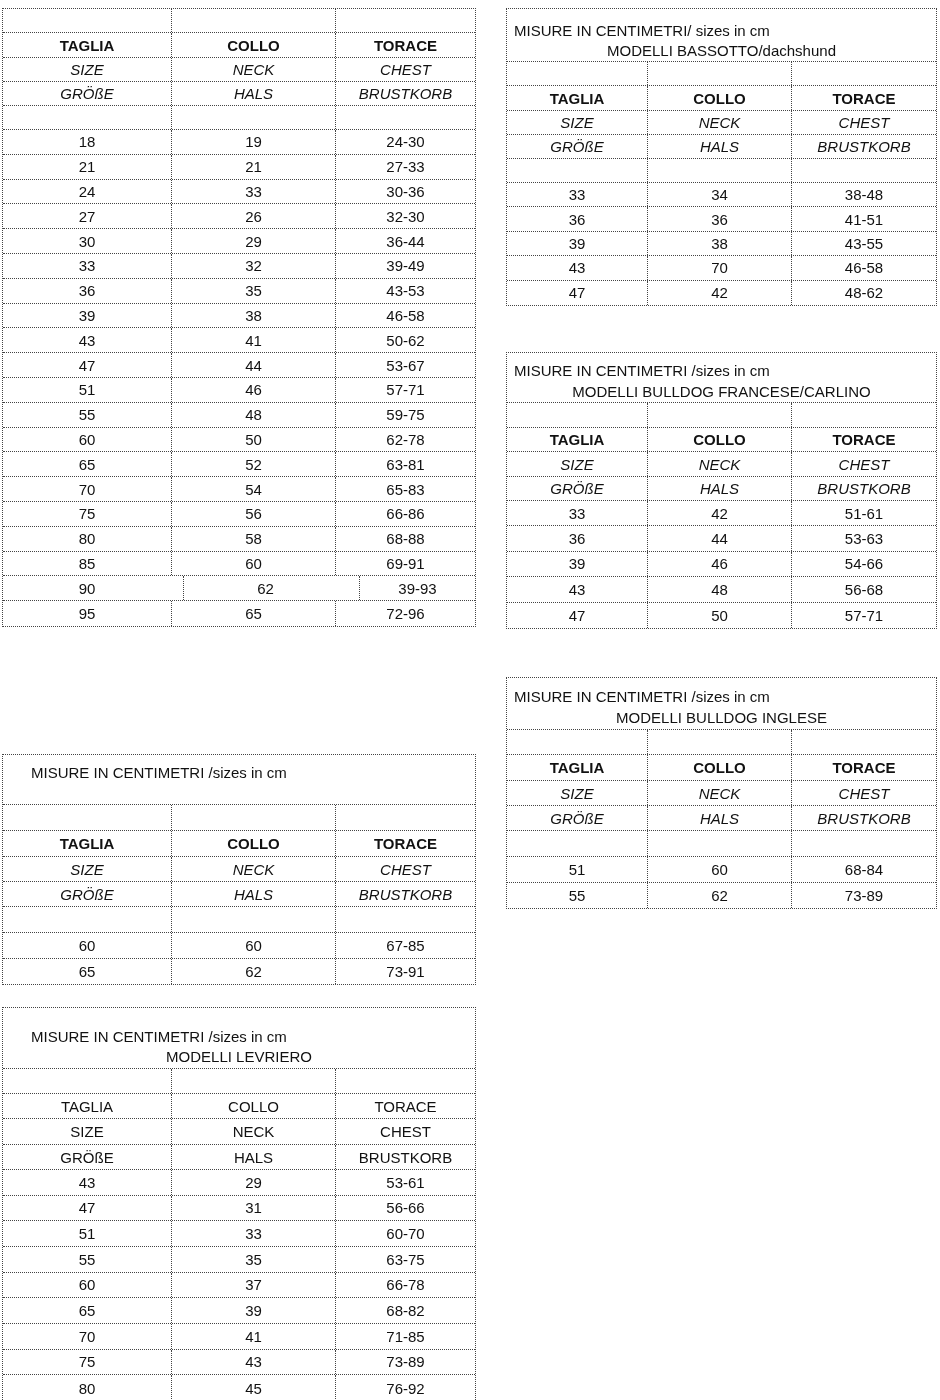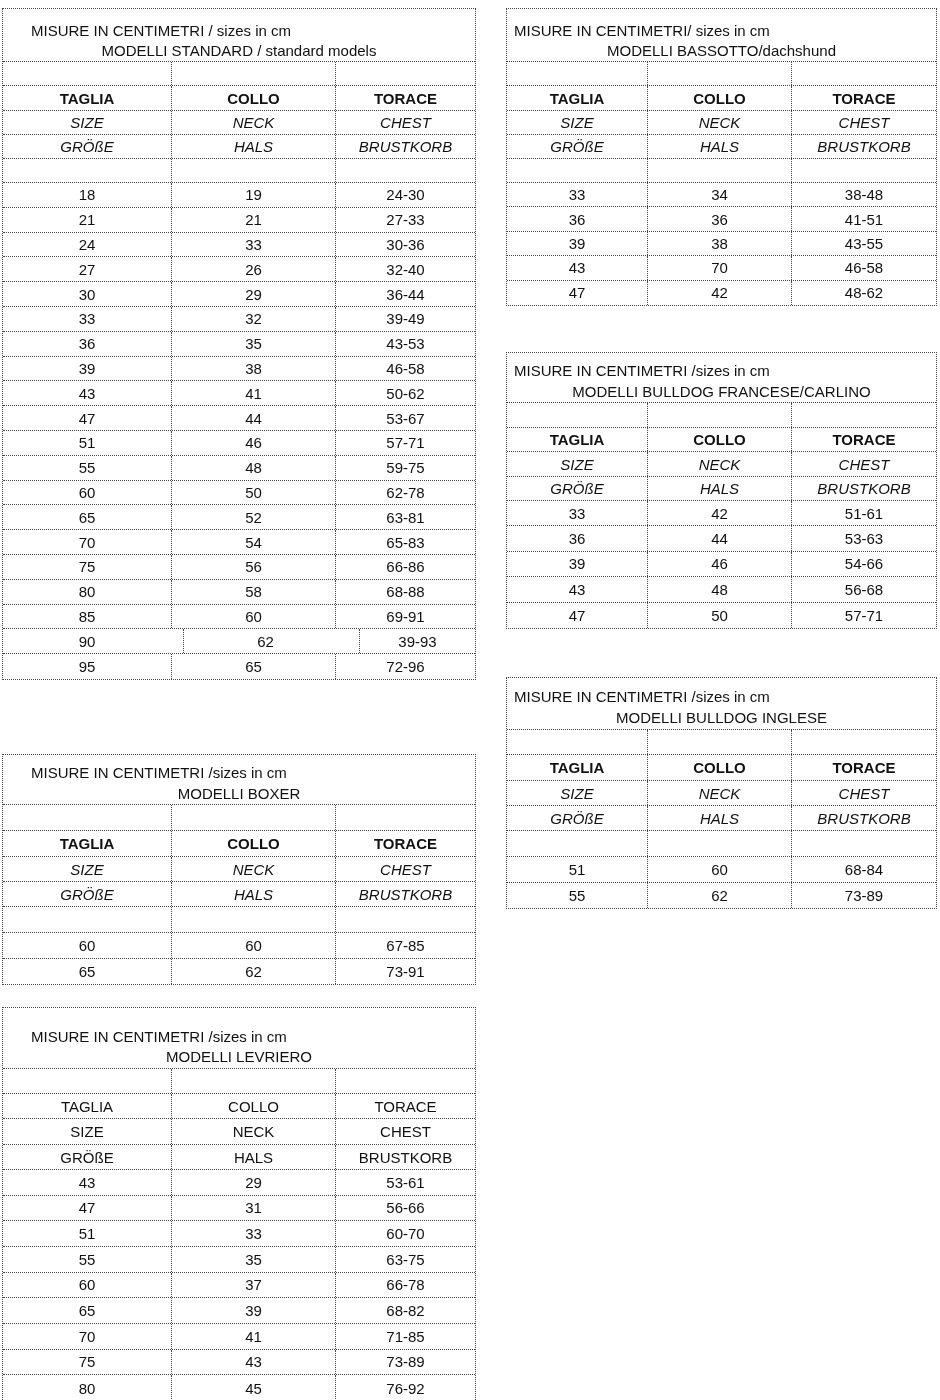--- a/index.html
+++ b/index.html
@@ -17,24 +17,20 @@
   .bold .cell { font-weight: bold; }
   .ital .cell { font-style: italic; }
   .left .c1 { width: 168px; } .left .c2 { width: 164px; } .left .c3 { flex: 1; }
   .right .c1 { width: 140px; } .right .c2 { width: 144px; } .right .c3 { flex: 1; }
 </style>
 </head>
 <body>
 
 <div id="root">
     <div class="tbl left" style="left: 2px; top: 8px; width: 474px;">
-      <div class="title" style="height: 53px;">
-        <div class="l1" style="top: 11px;">MISURE IN CENTIMETRI / sizes in cm</div>
-        <div class="l2" style="top: 31px;">MODELLI STANDARD / standard models</div>
-      </div>
       <div class="row " style="height: 24px;">
         <div class="cell c1"></div>
         <div class="cell c2"></div>
         <div class="cell c3"></div>
       </div>
       <div class="row bold" style="height: 25px;">
         <div class="cell c1">TAGLIA</div>
         <div class="cell c2">COLLO</div>
         <div class="cell c3">TORACE</div>
       </div>
@@ -64,21 +60,21 @@
         <div class="cell c3">27-33</div>
       </div>
       <div class="row " style="height: 24.8095px;">
         <div class="cell c1">24</div>
         <div class="cell c2">33</div>
         <div class="cell c3">30-36</div>
       </div>
       <div class="row " style="height: 24.8095px;">
         <div class="cell c1">27</div>
         <div class="cell c2">26</div>
-        <div class="cell c3">32-40</div>
+        <div class="cell c3">32-30</div>
       </div>
       <div class="row " style="height: 24.8095px;">
         <div class="cell c1">30</div>
         <div class="cell c2">29</div>
         <div class="cell c3">36-44</div>
       </div>
       <div class="row " style="height: 24.8095px;">
         <div class="cell c1">33</div>
         <div class="cell c2">32</div>
         <div class="cell c3">39-49</div>
@@ -298,21 +294,20 @@
       </div>
       <div class="row " style="height: 25.5px;">
         <div class="cell c1">55</div>
         <div class="cell c2">62</div>
         <div class="cell c3">73-89</div>
       </div>
     </div>
     <div class="tbl left" style="left: 2px; top: 754px; width: 474px;">
       <div class="title" style="height: 50px;">
         <div class="l1" style="top: 7px;">MISURE IN CENTIMETRI /sizes in cm</div>
-        <div class="l2" style="top: 28px;">MODELLI BOXER</div>
       </div>
       <div class="row " style="height: 26px;">
         <div class="cell c1"></div>
         <div class="cell c2"></div>
         <div class="cell c3"></div>
       </div>
       <div class="row bold" style="height: 26px;">
         <div class="cell c1">TAGLIA</div>
         <div class="cell c2">COLLO</div>
         <div class="cell c3">TORACE</div>

